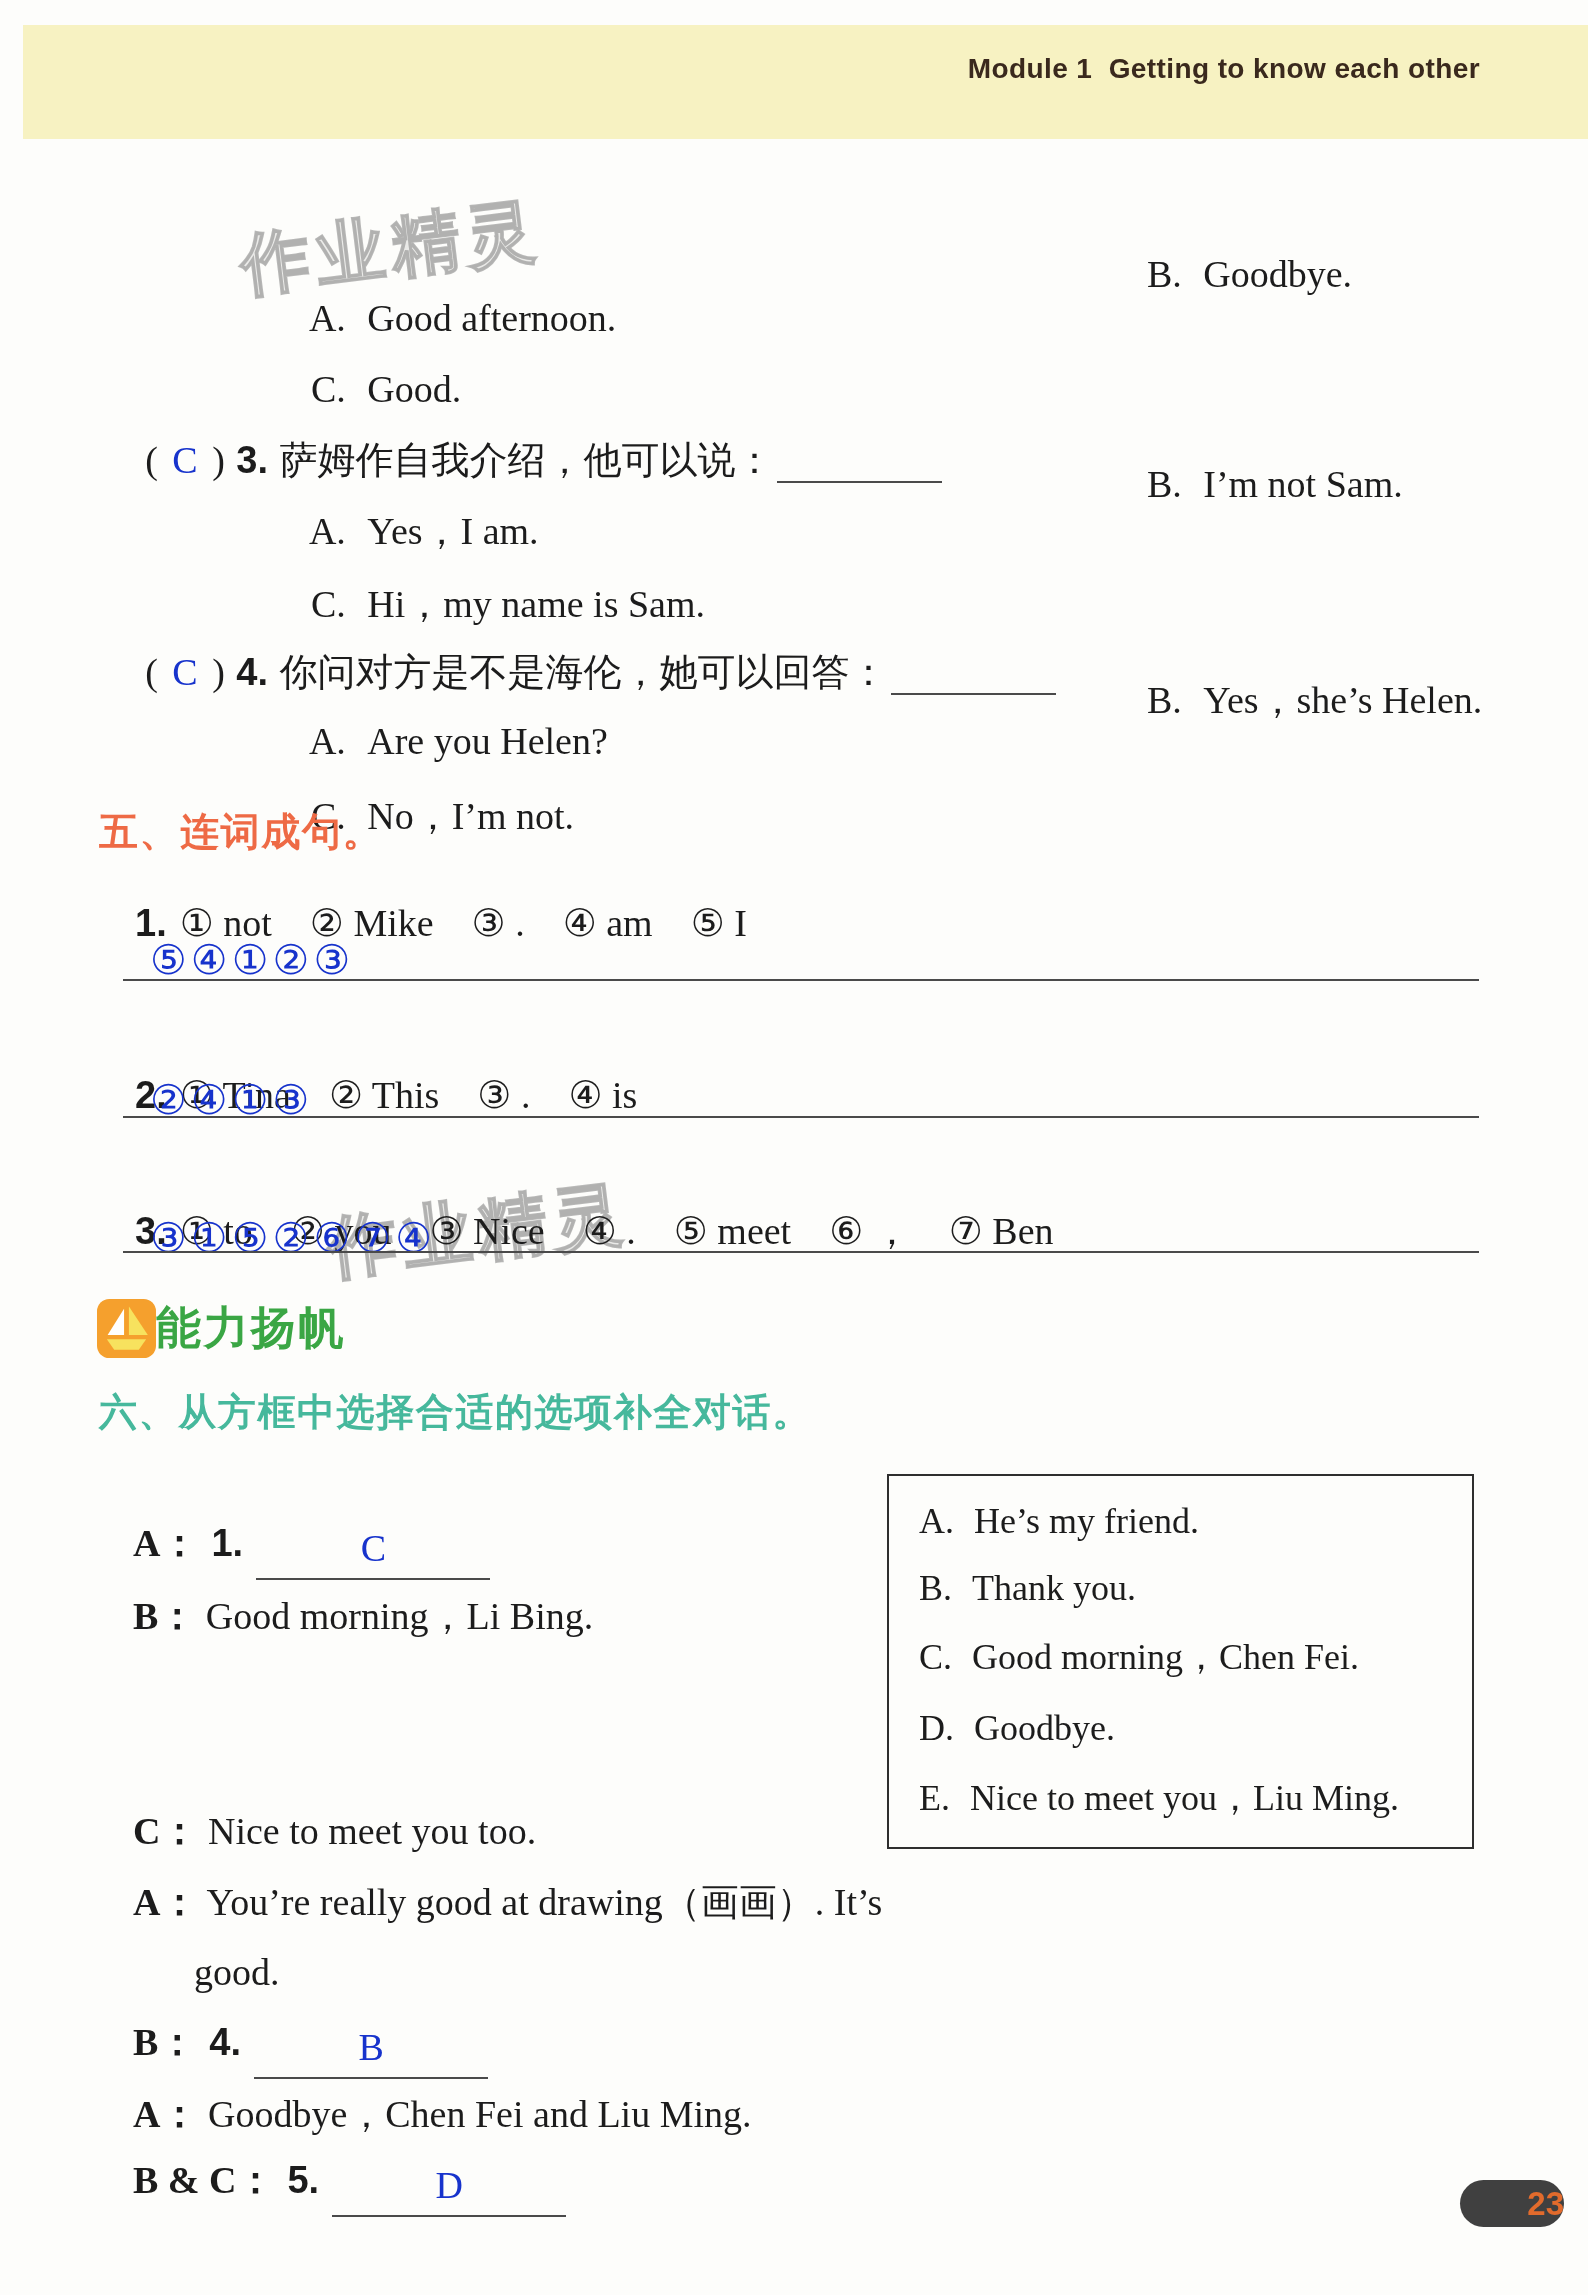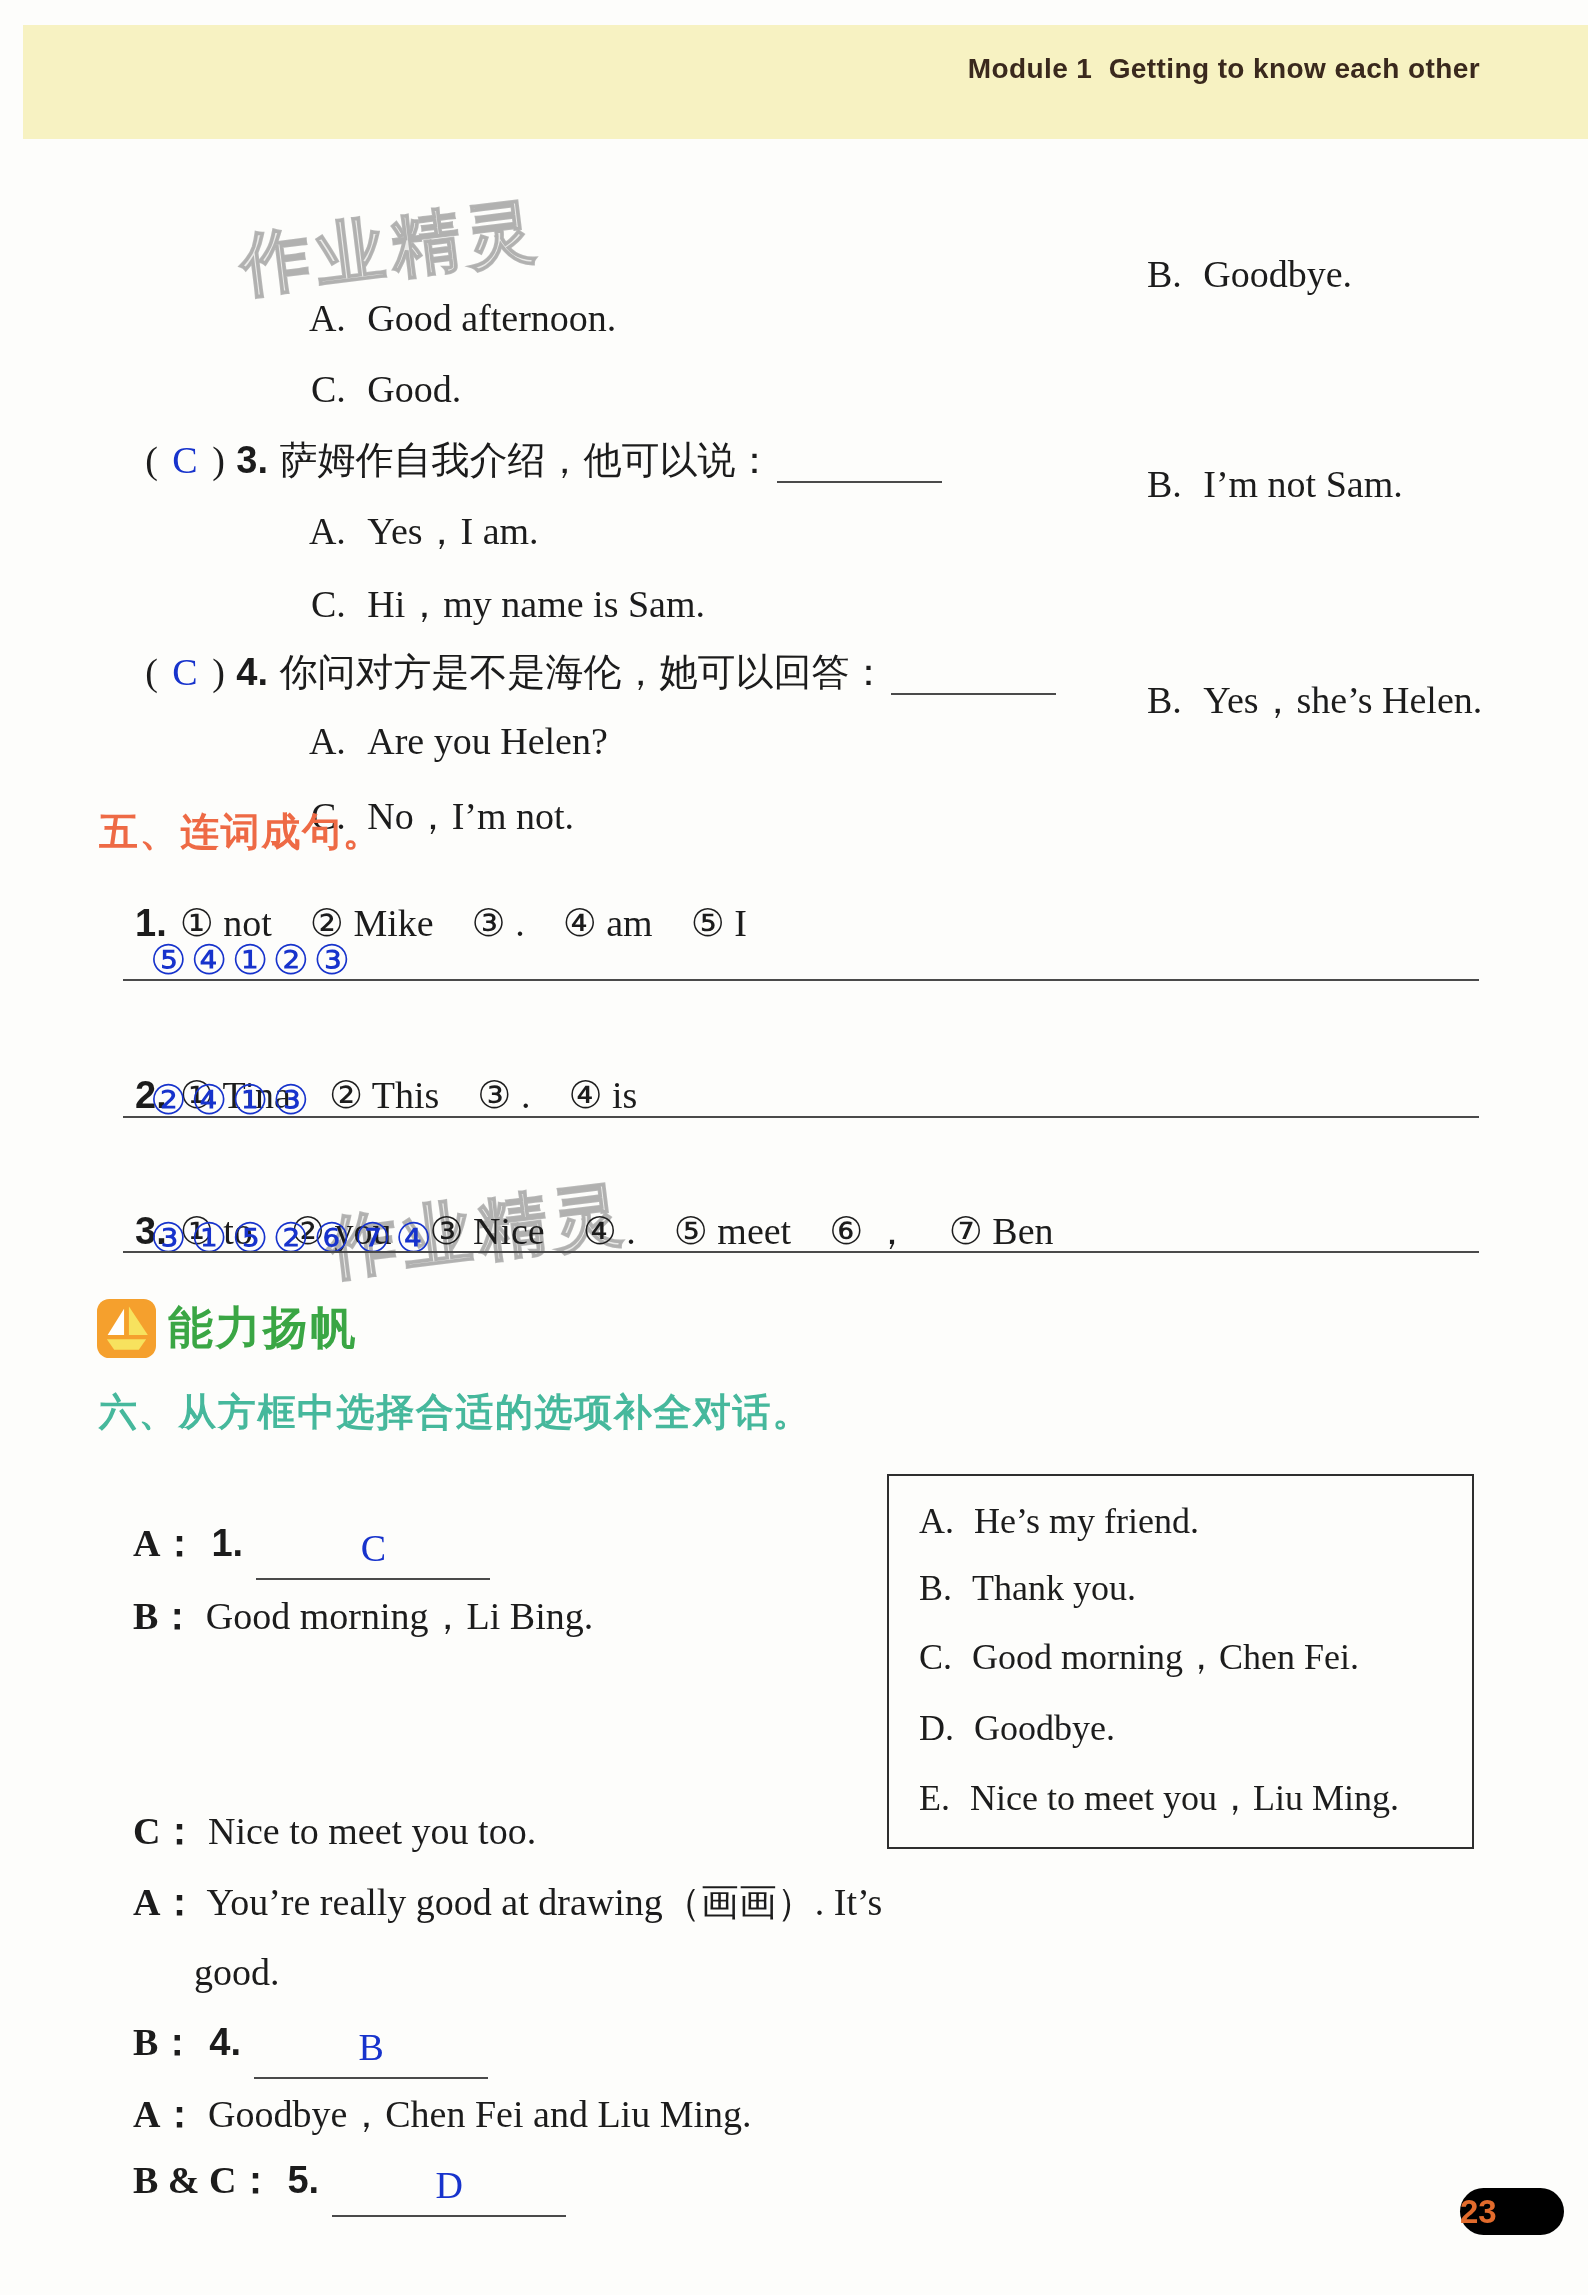--- a/index.html
+++ b/index.html
@@ -38,21 +38,21 @@
   
   .s5head{
     position:absolute;left:99px;
     font-family:"Liberation Sans","DejaVu Sans",sans-serif;
     font-weight:bold;color:#ee6a45;font-size:39px;letter-spacing:1.6px;
   }
   .s5num{font-family:"Liberation Sans","DejaVu Sans",sans-serif;font-weight:bold;margin-right:13px;}
   .s5ans{position:absolute;left:150px;color:#1733cc;font-size:41px;letter-spacing:4.1px;}
   .ansline{position:absolute;left:123px;width:1356px;border-top:2.5px solid #4a4a4a;}
   
-  .badge{position:absolute;left:97px;display:flex;align-items:center;gap:12px;}
+  .badge{position:absolute;left:97px;display:flex;align-items:center;gap:0;}
   .badge-icon{width:59px;height:59px;flex:0 0 auto;}
   .badge-text{
     font-family:"Liberation Sans","DejaVu Sans",sans-serif;
     font-weight:bold;font-size:45px;color:#3aa644;letter-spacing:2.5px;
   }
   .s6head{
     position:absolute;left:99px;
     font-family:"Liberation Sans","DejaVu Sans",sans-serif;
     font-weight:bold;color:#46b89c;font-size:38px;letter-spacing:1.6px;
   }
@@ -71,21 +71,21 @@
     position:absolute;left:887px;top:1474px;width:587px;height:375px;
     border:2.5px solid #2e2e2e;box-sizing:border-box;background:#fdfdfb;
     display:flex;flex-direction:column;justify-content:space-around;
     padding:11.5px 0 11.5px 30px;font-size:36px;
   }
   .boxrow{white-space:pre;}
   .boxlabel{margin-right:20px;}
   
   .pill{
     position:absolute;left:1460px;top:2180px;width:104px;height:47px;border-radius:24px;
-    background:#000000;display:flex;align-items:center;justify-content:flex-start;margin-top:8px;
+    background:#404040;display:flex;align-items:center;justify-content:flex-end;
   }
   .pill span{
     font-family:"Liberation Sans","DejaVu Sans",sans-serif;
     font-weight:bold;font-size:33px;color:#e26b2c;
   }
 </style>
 </head>
 <body>
 
 <div class="page">

